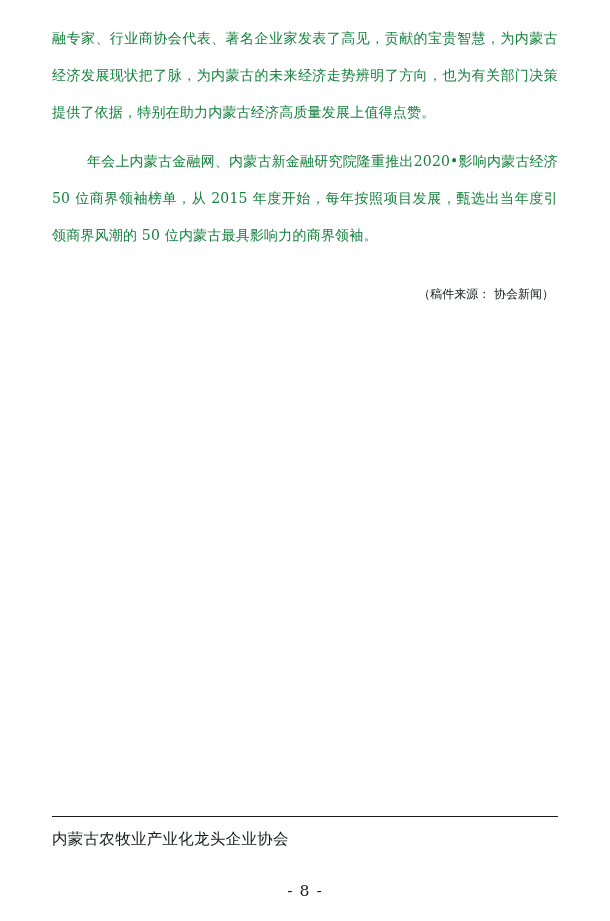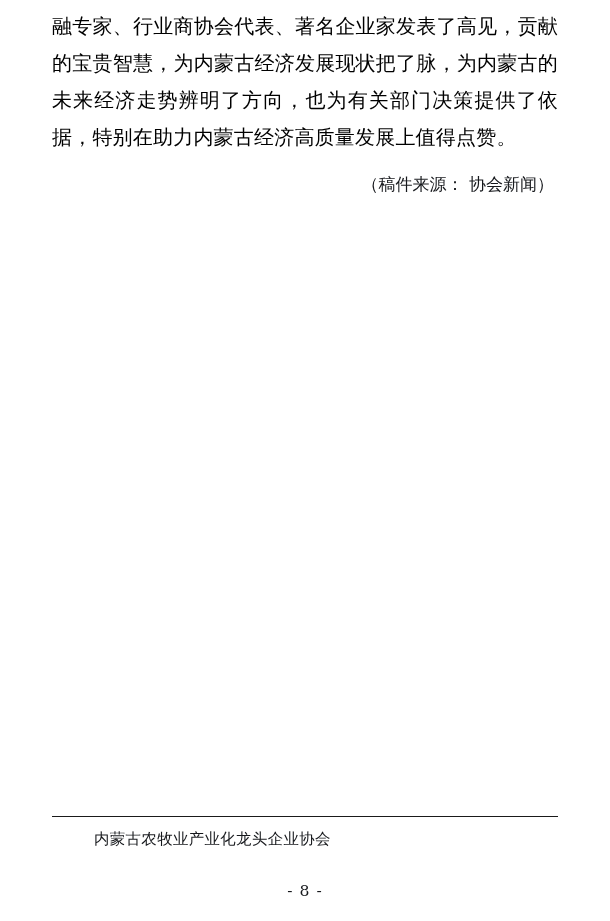--- a/index.html
+++ b/index.html
@@ -22,37 +22,37 @@
     width: 610px;
     height: 921px;
   }
   .body-area {
     position: absolute;
     left: 52px;
     top: 8px;
     width: 506px;
   }
   p.para {
-    margin: 0 0 2px 0;
-    font-size: 20px;
+    margin: 12px 0 2px 0;
+    font-size: 14px;
     line-height: 37px;
     text-align: justify;
     text-justify: inter-ideograph;
     letter-spacing: 0.2px;
-    color: #000000;
+    color: #15803d;
   }
   p.indent {
     text-indent: 35px;
   }
   p.gap-top {
     margin-top: 12px;
   }
   .source-line {
-    margin-top: 10px;
-    font-size: 17px;
+    margin-top: 22px;
+    font-size: 12px;
     line-height: 36px;
     text-align: right;
     padding-right: 4px;
     color: #16181c;
   }
   .footer-rule {
     position: absolute;
     left: 52px;
     top: 816px;
     width: 506px;
@@ -63,21 +63,20 @@
     position: absolute;
     left: 52px;
     top: 824px;
     width: 506px;
     display: flex;
     justify-content: space-between;
     align-items: baseline;
     font-size: 15.4px;
     line-height: 30px;
     color: #16181c;
-    margin-left: 42px;
   }
   .footer-left {
     letter-spacing: 0.4px;
   }
   .footer-right {
     letter-spacing: 0.4px;
     padding-right: 2px;
   }
   .page-number {
     position: absolute;
@@ -90,20 +89,21 @@
     letter-spacing: 1px;
   }
 </style>
 </head>
 <body>
 
 <div class="page">
 
   <div class="body-area">
     <p class="para">融专家、行业商协会代表、著名企业家发表了高见，贡献的宝贵智慧，为内蒙古经济发展现状把了脉，为内蒙古的未来经济走势辨明了方向，也为有关部门决策提供了依据，特别在助力内蒙古经济高质量发展上值得点赞。</p>
+    <p class="para indent gap-top">年会上内蒙古金融网、内蒙古新金融研究院隆重推出2020•影响内蒙古经济 50 位商界领袖榜单，从 2015 年度开始，每年按照项目发展，甄选出当年度引领商界风潮的 50 位内蒙古最具影响力的商界领袖。</p>
     <div class="source-line">（稿件来源：  协会新闻）</div>
   </div>
 
   <div class="footer-rule"></div>
 
   <div class="footer">
     <span class="footer-left">内蒙古农牧业产业化龙头企业协会</span>
   </div>
 
   <div class="page-number">- 8 -</div>

